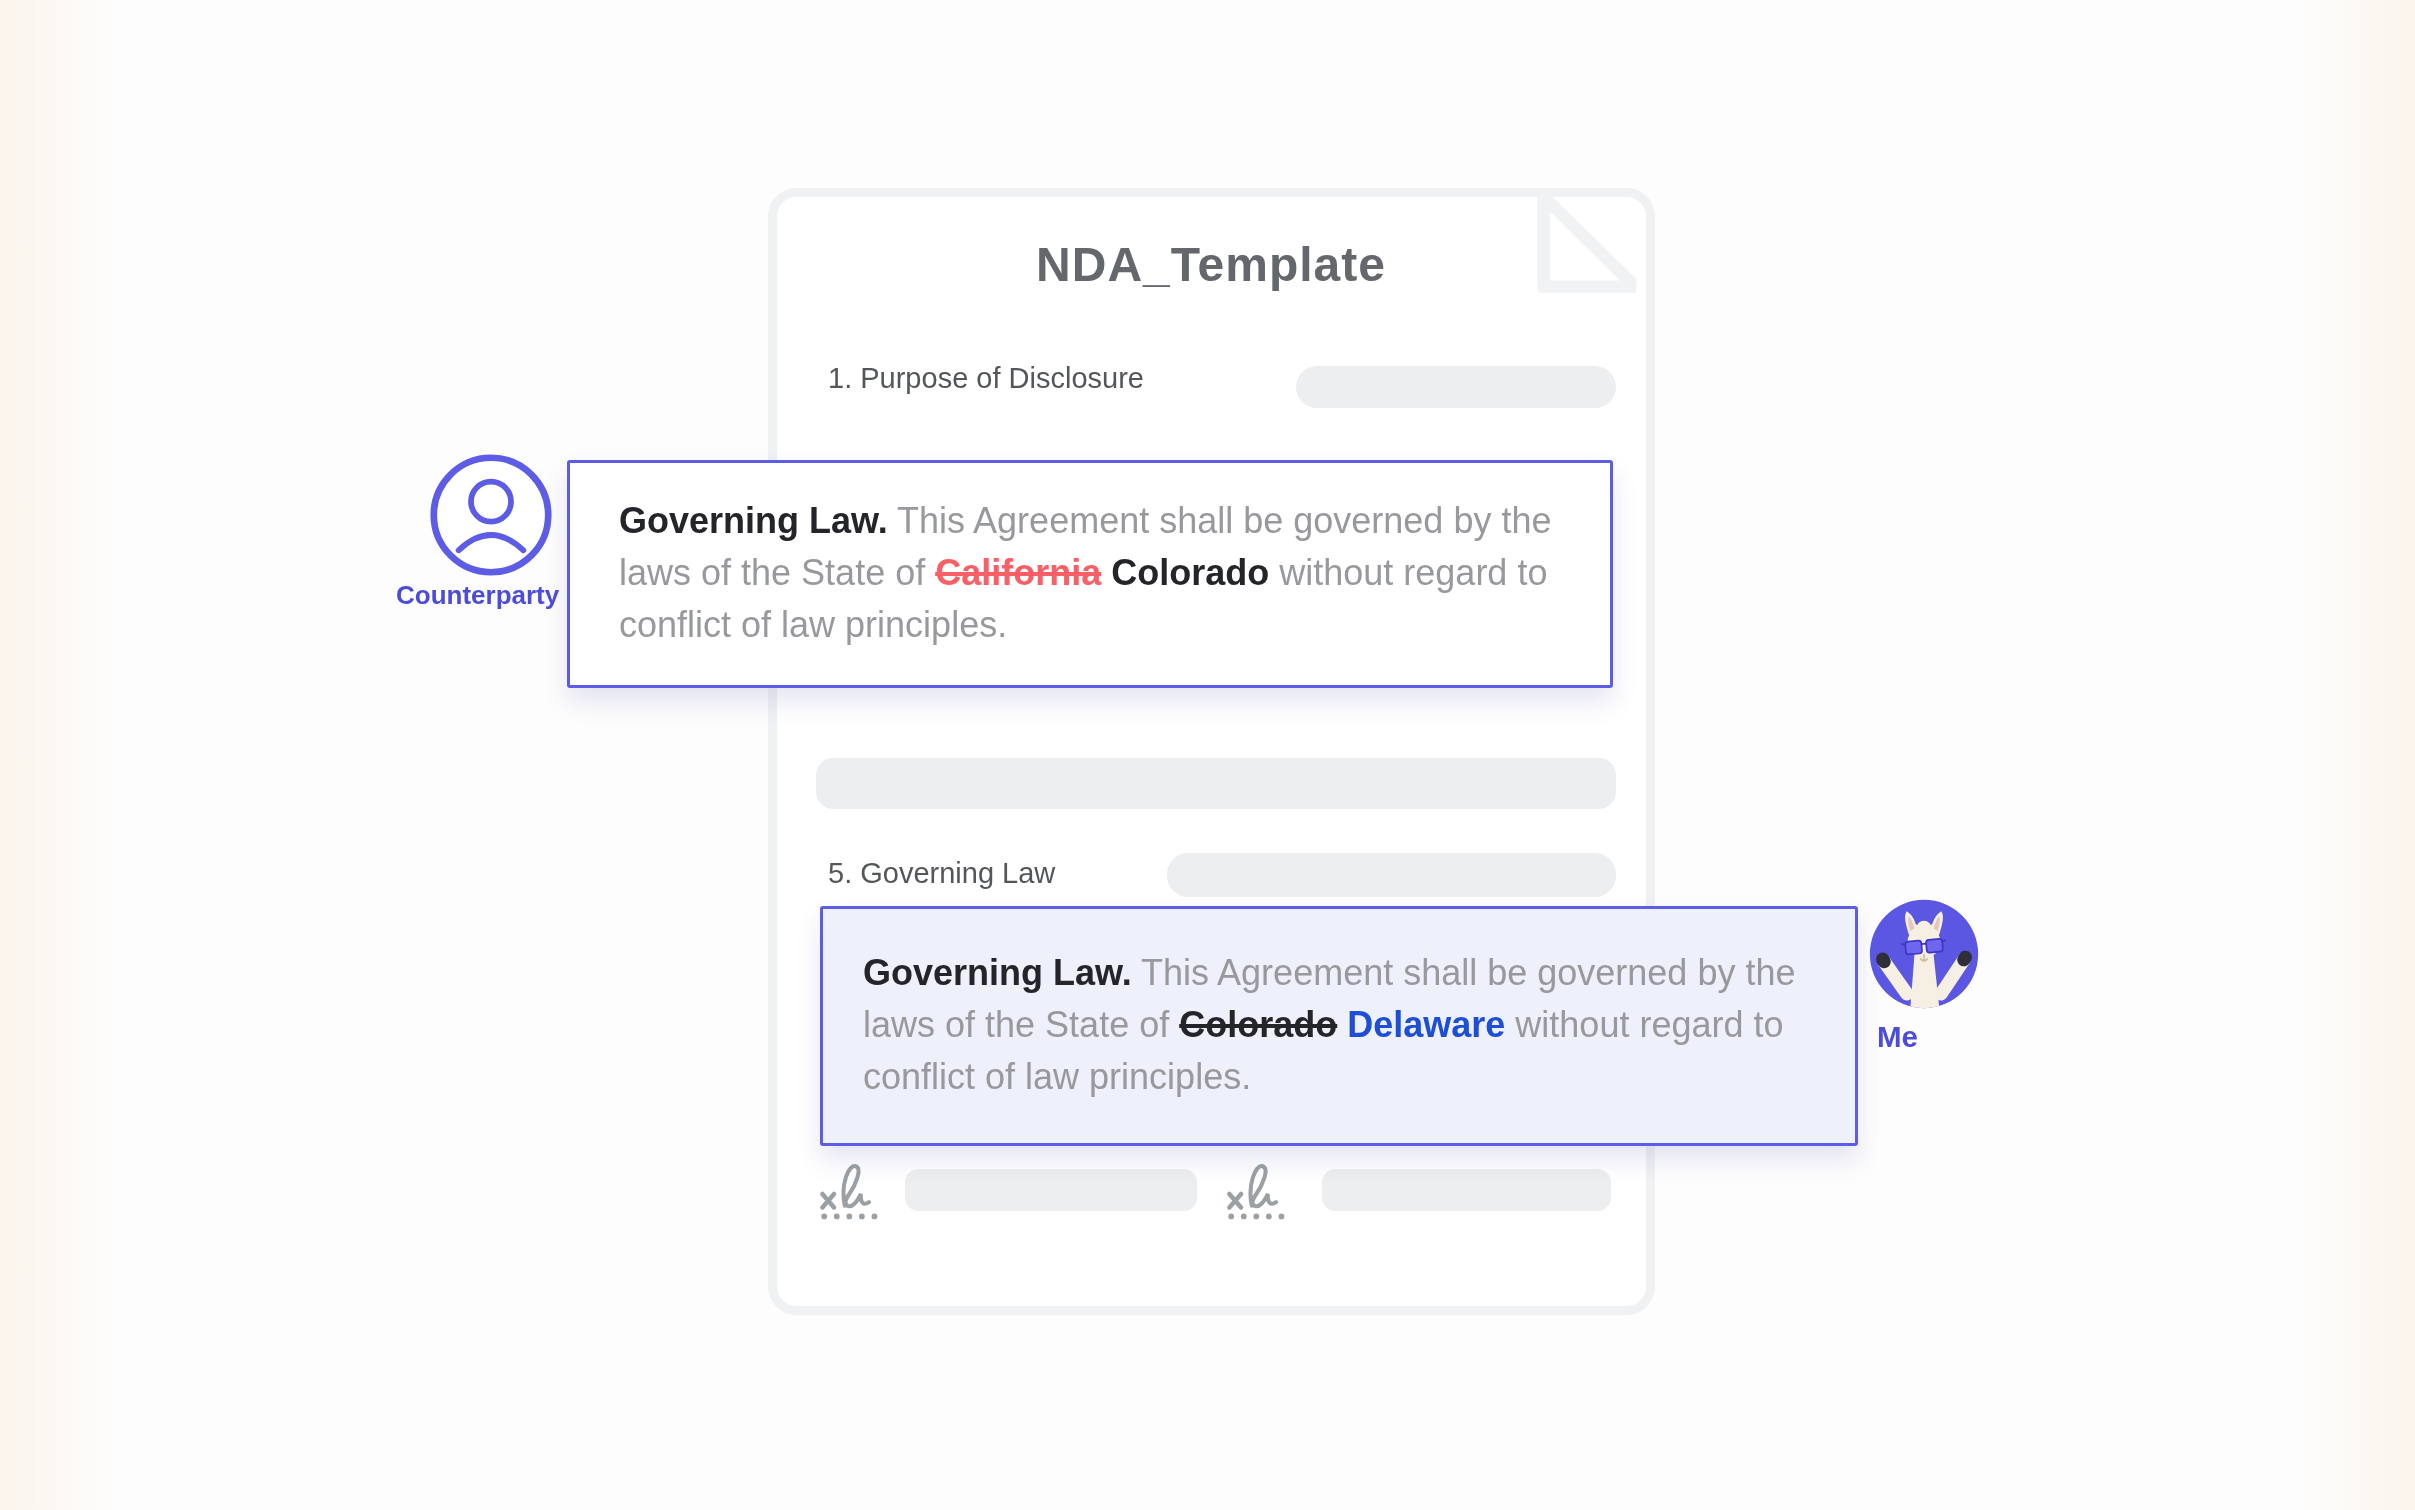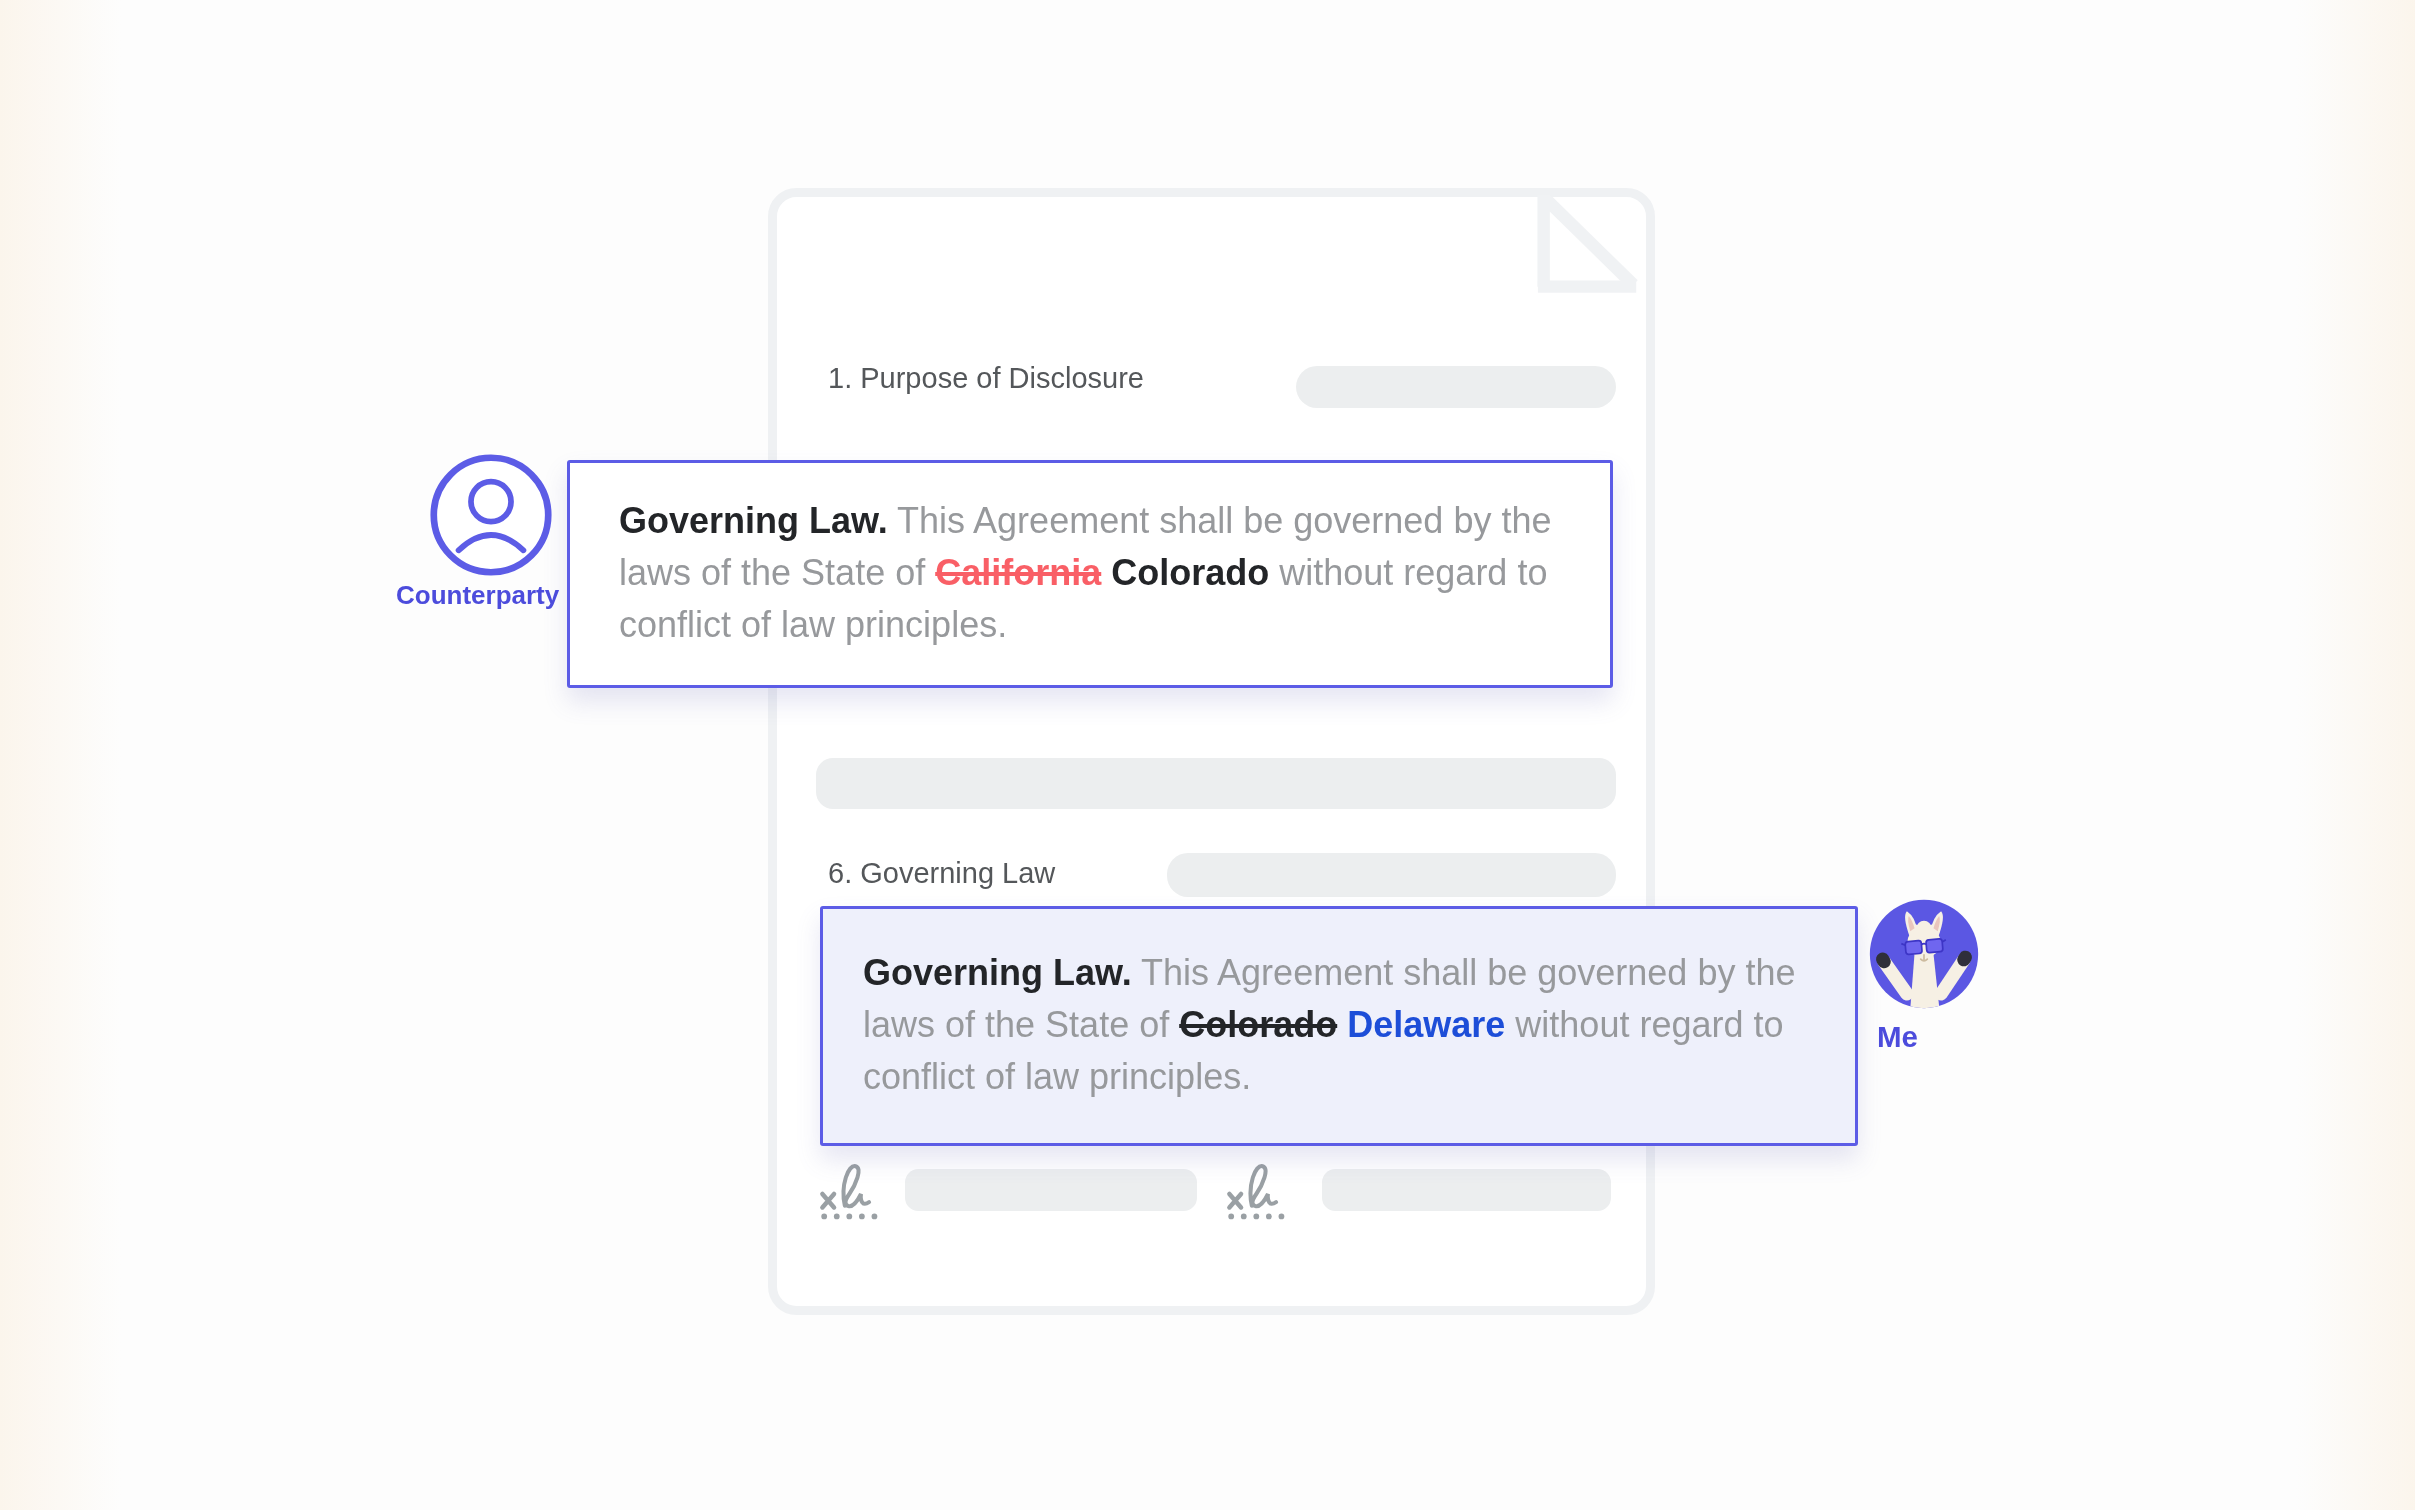--- a/index.html
+++ b/index.html
@@ -72,27 +72,28 @@
   <div class="doc-card">
 
     <svg class="dog-ear" viewBox="0 0 112 110">
       <g stroke="#f0f2f4" stroke-width="13" fill="none">
         <line x1="9" y1="0" x2="9" y2="96"></line>
         <line x1="3" y1="96" x2="106" y2="96"></line>
         <line x1="9" y1="2" x2="103" y2="94"></line>
       </g>
     </svg>
 
+    <div class="doc-title">NDA_Template</div>
 
     <div class="sec-heading sec1-heading">1. Purpose of Disclosure</div>
     <div class="pill pill-sec1"></div>
 
     <div class="pill pill-mid"></div>
 
-    <div class="sec-heading sec3-heading">6. Governing Law</div>
+    <div class="sec-heading sec3-heading">5. Governing Law</div>
     <div class="pill pill-sec3"></div>
 
     <svg class="sig-glyph sig-glyph-1" viewBox="0 0 78 70">
       <g stroke="#9aa0a4" fill="none" stroke-linecap="round">
         <path d="M6 40 L19 55 M19 40 L6 55" stroke-width="5"></path>
         <path d="M31 53 C26 30 35 7 43 9 C51 11 43 30 36 40 C31 47 30 52 35 53.5 C41 55 46 46 49 40 C48 48 51 54 58 49" stroke-width="4.5"></path>
       </g>
       <g fill="#9aa0a4">
         <circle cx="8" cy="65" r="3.2"></circle>
           <circle cx="22" cy="65" r="3.2"></circle>

